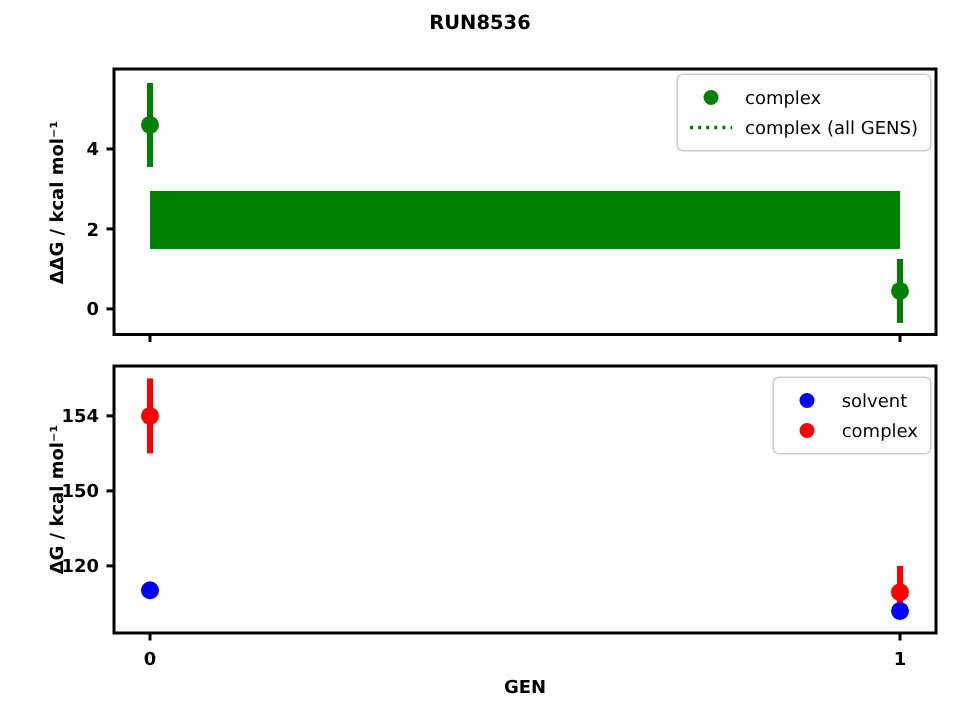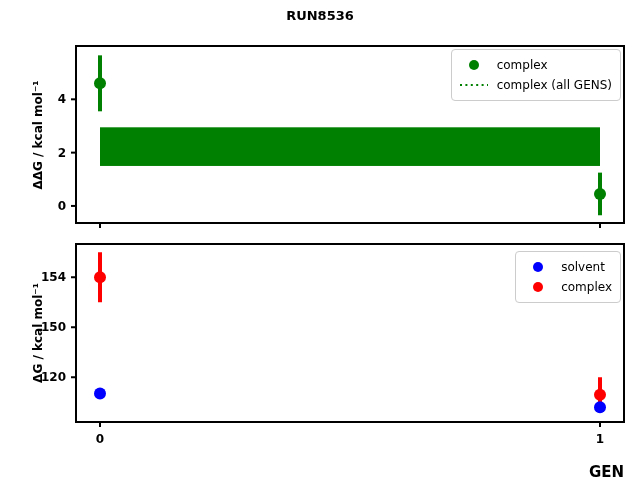--- a/index.html
+++ b/index.html
@@ -4,21 +4,21 @@
 <style>
   html,body{margin:0;padding:0;background:#fff;}
   body{width:640px;height:480px;overflow:hidden;font-family:"DejaVu Sans",sans-serif;color:#000;}
   .fig{position:relative;width:640px;height:480px;background:#fff;}
   #plot-svg{position:absolute;left:0;top:0;}
   .title{position:absolute;left:0;top:8px;width:640px;text-align:center;font-size:13px;font-weight:bold;}
   .ylabel{position:absolute;transform:translate(-50%,-50%) rotate(-90deg);white-space:nowrap;
           font-size:12px;font-weight:bold;}
   .ylabel-top{left:38px;top:135px;}
   .ylabel-bottom{left:38px;top:333px;}
-  .xlabel{position:absolute;left:76px;top:451px;width:548px;text-align:right;font-size:15px;font-weight:bold;margin-top:12px;}
+  .xlabel{position:absolute;left:76px;top:451px;width:548px;text-align:center;font-size:12px;font-weight:bold;}
   .tick-label{position:absolute;font-size:12px;font-weight:bold;line-height:16px;}
   .ytick{width:42px;text-align:right;}
   .xtick{width:30px;text-align:center;}
   .legend{position:absolute;background:rgba(255,255,255,0.9);border:1px solid #cccccc;border-radius:4px;
           padding:5px 8px 5px 6px;font-size:12px;font-weight:normal;}
   .legend-top{right:19px;top:49px;}
   .legend-bottom{right:19px;top:251px;}
   .lrow{display:flex;align-items:center;height:20px;}
   .lhandle{width:32px;display:flex;align-items:center;justify-content:center;margin-right:7px;flex:0 0 32px;}
   .ldot{width:10px;height:10px;border-radius:50%;background:#888;}

